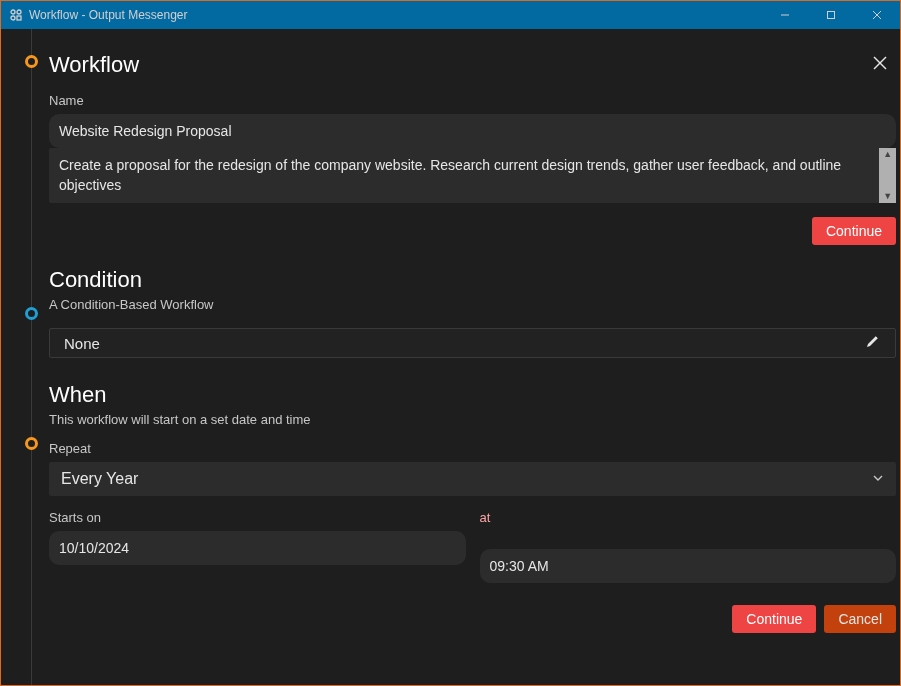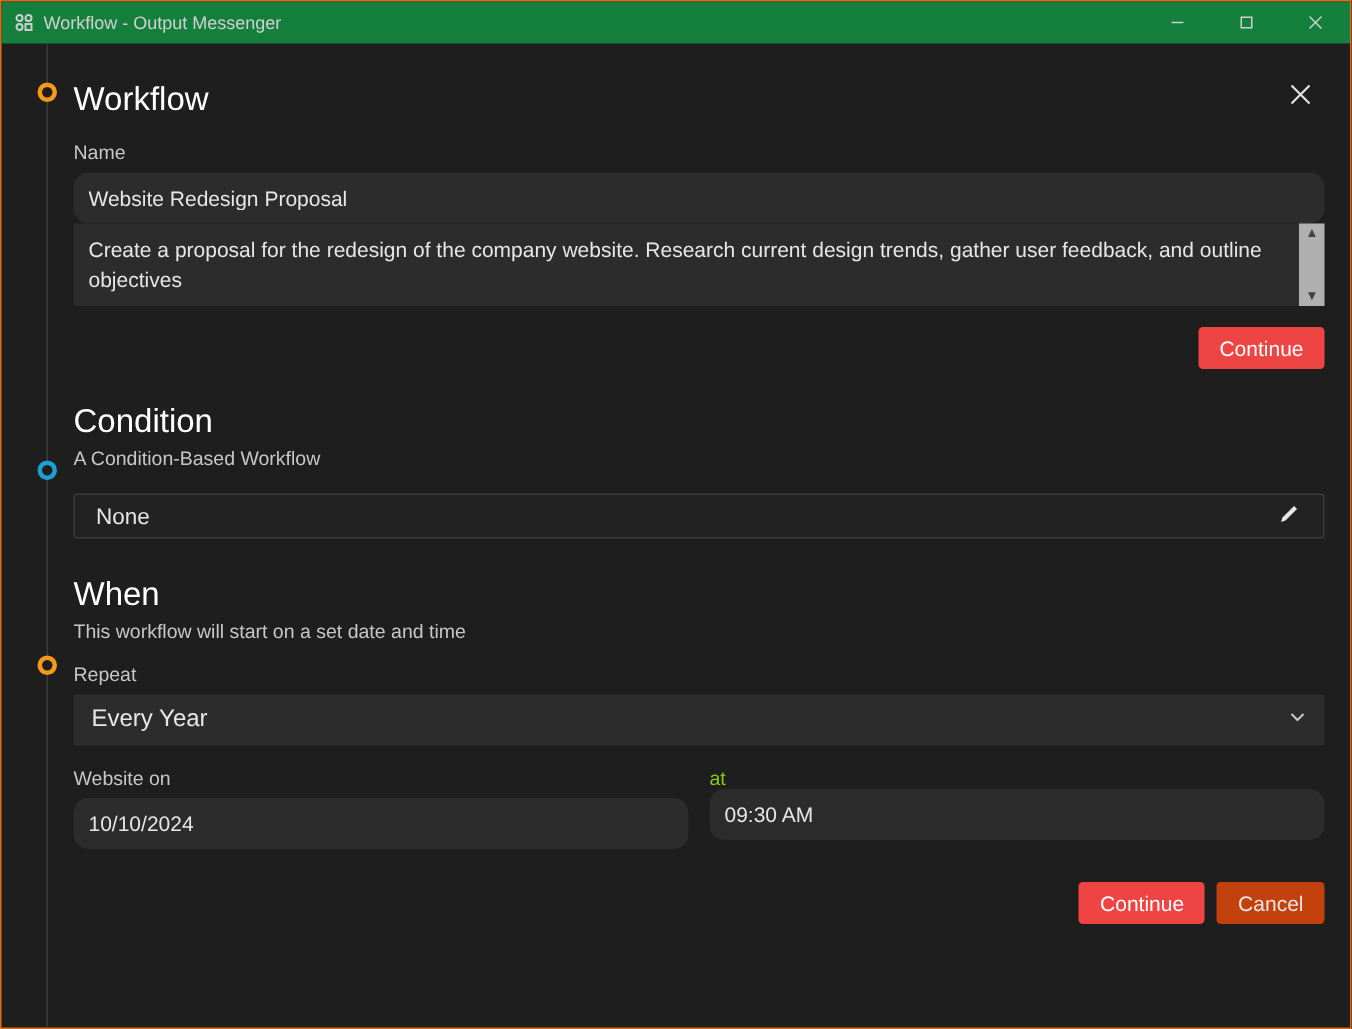--- a/index.html
+++ b/index.html
@@ -8,37 +8,37 @@
     background: #1e1e1e;
     font-family: "Segoe UI", Arial, sans-serif;
     color: #e6e6e6;
     border: 1px solid #e06a1a;
   }
   .titlebar {
     height: 28px;
     display: flex;
     align-items: center;
     padding-left: 8px;
-    background: #15803d;
+    background: #0369a1;
     color: #d0d0d0;
     font-size: 12px;
     position: relative;
   }
   .titlebar .icon { margin-right: 6px; display: flex; align-items: center; }
   .winctrls { position: absolute; right: 0; top: 0; display: flex; }
   .winbtn {
     width: 46px; height: 28px;
     display: flex; align-items: center; justify-content: center;
     color: #d0d0d0;
   }
   .content {
     position: relative;
     height: calc(686px - 30px);
     padding-left: 48px;
-    padding-right: 17px;
+    padding-right: 4px;
   }
   .vline {
     position: absolute;
     left: 30px;
     top: 0;
     bottom: 0;
     width: 1px;
     background: #3a3a3a;
   }
   .node-ring {
@@ -233,25 +233,25 @@
       <span>Every Year</span>
       <span class="chev">
         <svg width="12" height="12" viewBox="0 0 12 12">
             <polyline points="2,4 6,8 10,4" fill="none" stroke="#c7c7c7" stroke-width="1.4"></polyline>
           </svg>
       </span>
     </div>
 
     <div class="row2" style="margin-top:14px;">
       <div class="col">
-        <div style="font-size:13px;color:#c7c7c7;margin-bottom:6px;">Website on</div>
+        <div style="font-size:13px;color:#c7c7c7;margin-bottom:6px;">Starts on</div>
         <input class="field field-lg" type="text" value="10/10/2024" style="">
       </div>
       <div class="col">
-        <div style="font-size:13px;color:#84cc16;margin-bottom:0;">at</div>
+        <div style="font-size:13px;color:#fca5a5;margin-bottom:24px;">at</div>
         <input class="field field-lg" type="text" value="09:30 AM" style="">
       </div>
     </div>
 
     <div class="btnrow" style="margin-top:22px;">
       <button class="btn btn-primary">Continue</button>
       <button class="btn btn-secondary">Cancel</button>
     </div>
   </div>
 </div>

